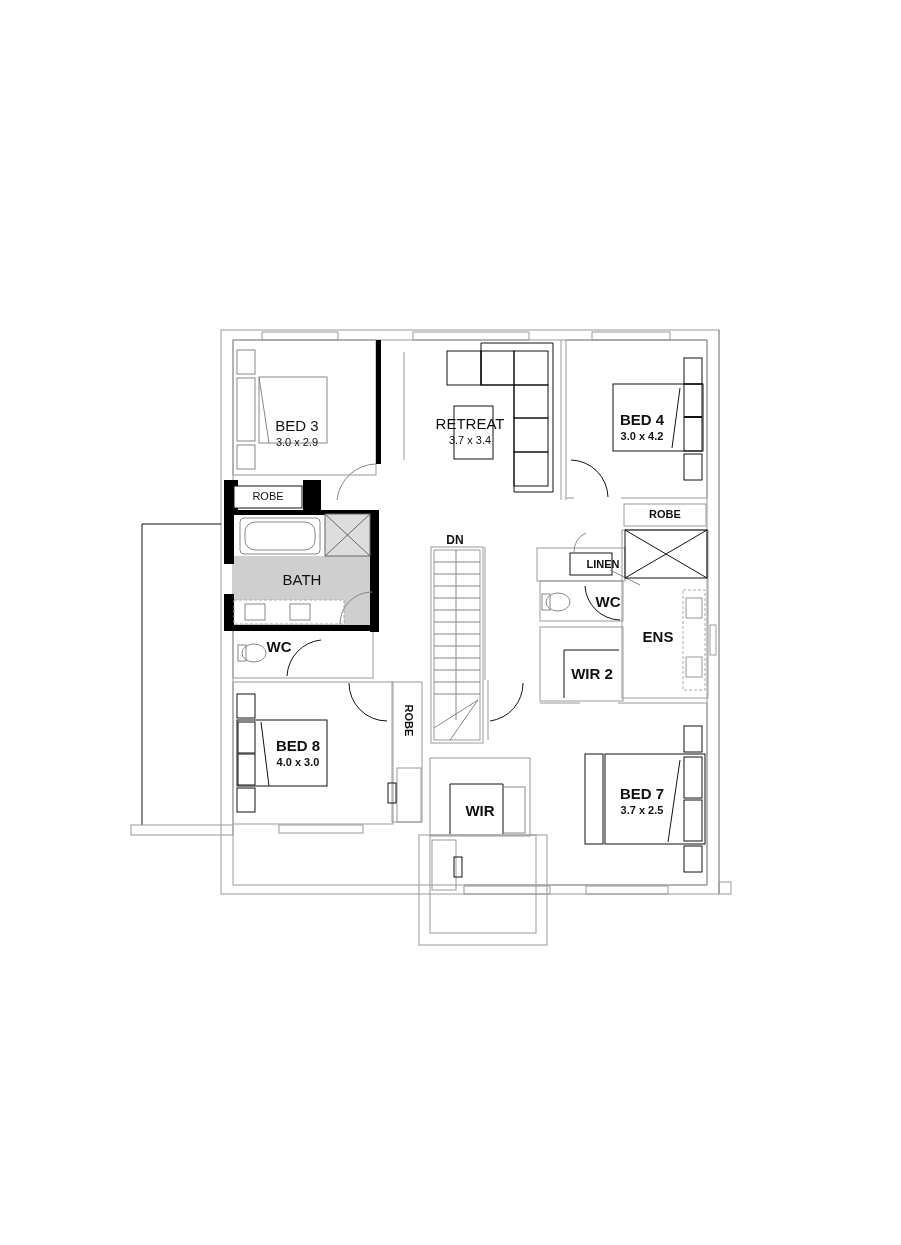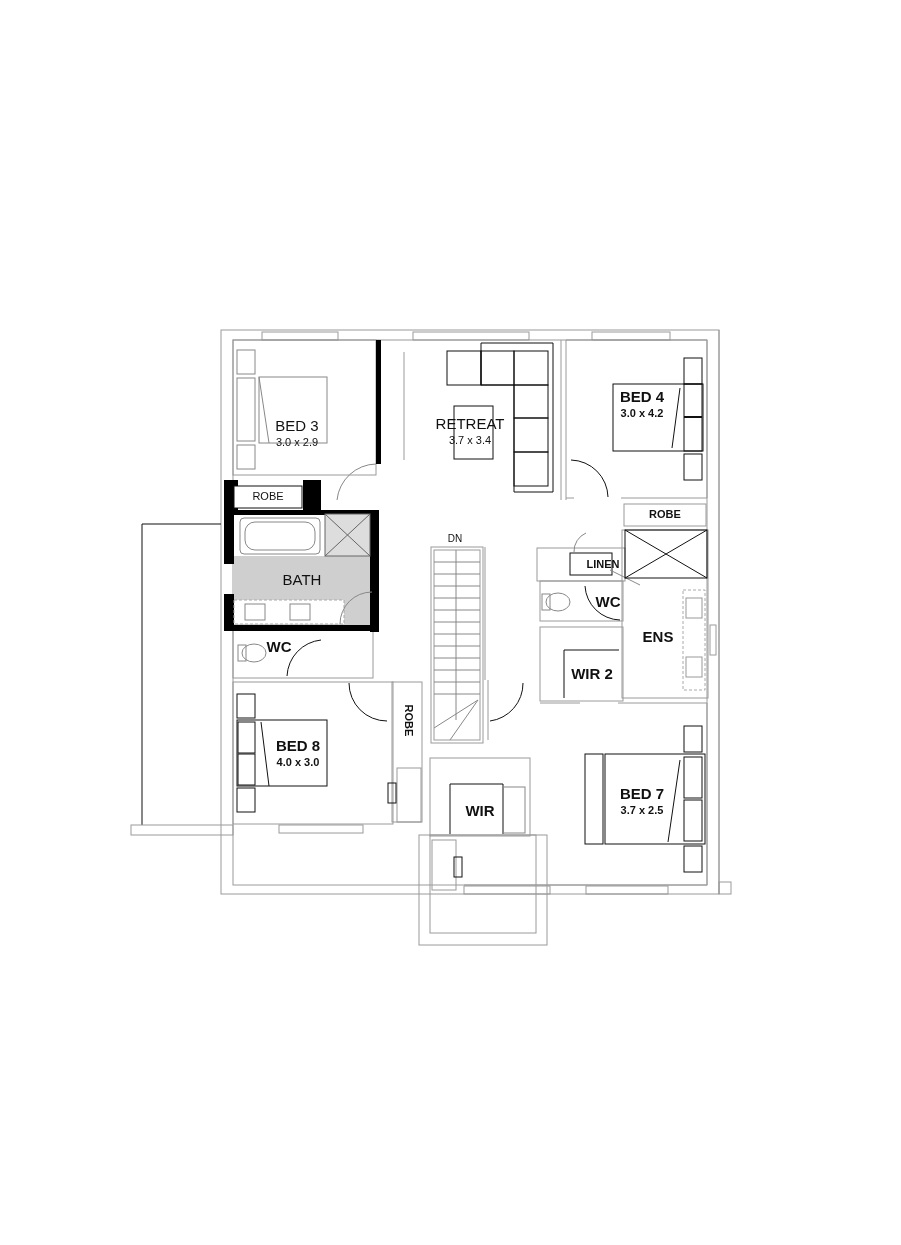--- a/index.html
+++ b/index.html
@@ -2,21 +2,21 @@
 <html><head>
   <meta charset="utf-8">
   <style>
     html, body { margin: 0; padding: 0; background: #ffffff; }
     body { width: 901px; height: 1245px; position: relative; overflow: hidden; font-family: "Liberation Sans", "DejaVu Sans", sans-serif; }
     #plan { position: absolute; left: 0; top: 0; }
     .lbl { position: absolute; font-family: "Liberation Sans", "DejaVu Sans", sans-serif; color: #111; text-align: center; white-space: nowrap; line-height: 1; }
     .room-name { font-size: 15px; letter-spacing: 0px; }
     .room-dim { font-size: 11px; margin-top: 4px; }
     .small-name { font-size: 11px; }
-    .tiny { font-size: 10px; font-weight: normal; }
+    .tiny { font-size: 12px; font-weight: bold; }
     .vert { transform: rotate(90deg); transform-origin: center center; }
   </style>
 </head>
 <body>
 
 <svg id="plan" width="901" height="1245" viewBox="0 0 901 1245" xmlns="http://www.w3.org/2000/svg">
   <g fill="none" stroke="#9a9a9a" stroke-width="1">
 
     <rect x="221" y="330" width="498" height="564"></rect>
     <rect x="233" y="340" width="474" height="545"></rect>
@@ -198,21 +198,21 @@
 </svg>
 
 <div class="lbl" style="left:262px; top:398px; width:70px;margin-top:20px;">
   <div class="room-name">BED 3</div>
   <div class="room-dim">3.0 x 2.9</div>
 </div>
 <div class="lbl" style="left:434px; top:416px; width:72px;">
   <div class="room-name">RETREAT</div>
   <div class="room-dim">3.7 x 3.4</div>
 </div>
-<div class="lbl" style="left:612px; top:389px; width:60px;">
+<div class="lbl" style="left:612px; top:412px; width:60px;">
   <div class="room-name" style="font-weight:bold;">BED 4</div>
   <div class="room-dim" style="font-weight:bold;">3.0 x 4.2</div>
 </div>
 <div class="lbl room-name" style="left:272px; top:572px; width:60px;">BATH</div>
 <div class="lbl room-name" style="left:261px; top:639px; width:36px; font-weight:bold;">WC</div>
 <div class="lbl room-name" style="left:590px; top:594px; width:36px; font-weight:bold;">WC</div>
 <div class="lbl room-name" style="left:638px; top:629px; width:40px; font-weight:bold;">ENS</div>
 <div class="lbl room-name" style="left:566px; top:666px; width:52px; font-weight:bold;">WIR 2</div>
 <div class="lbl room-name" style="left:458px; top:803px; width:44px; font-weight:bold;">WIR</div>
 <div class="lbl small-name" style="left:571px; top:559px; width:64px; font-weight:bold;">LINEN</div>

